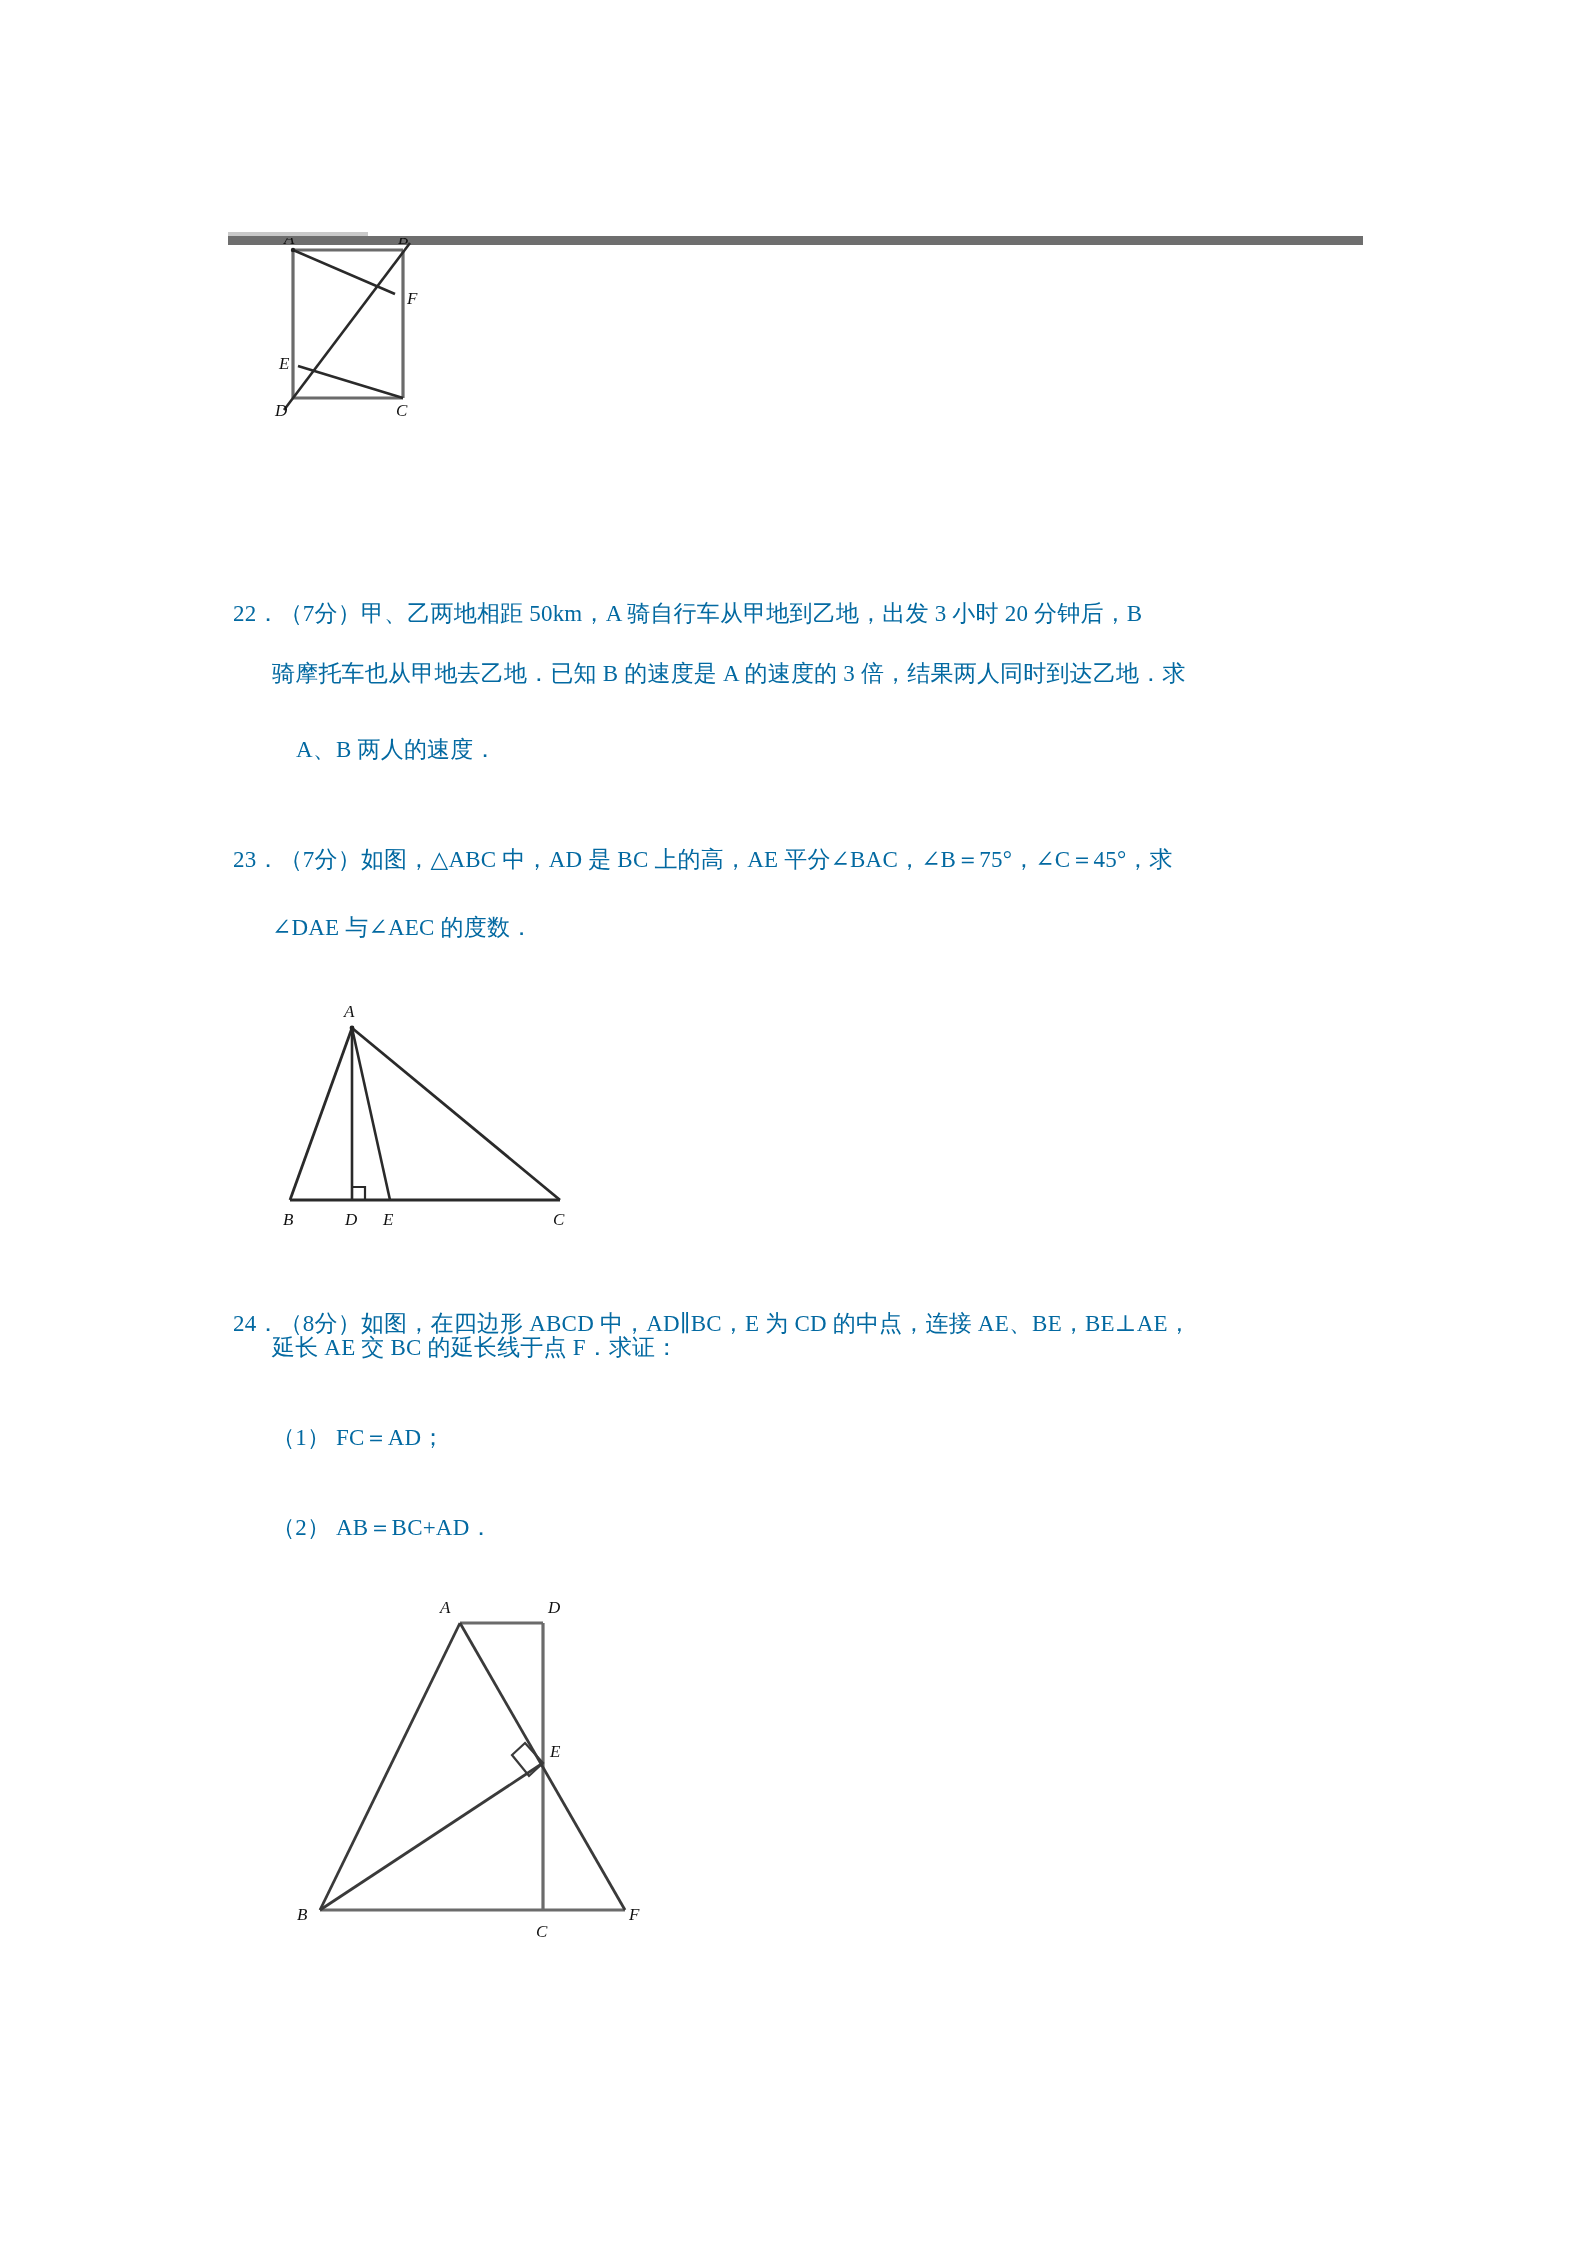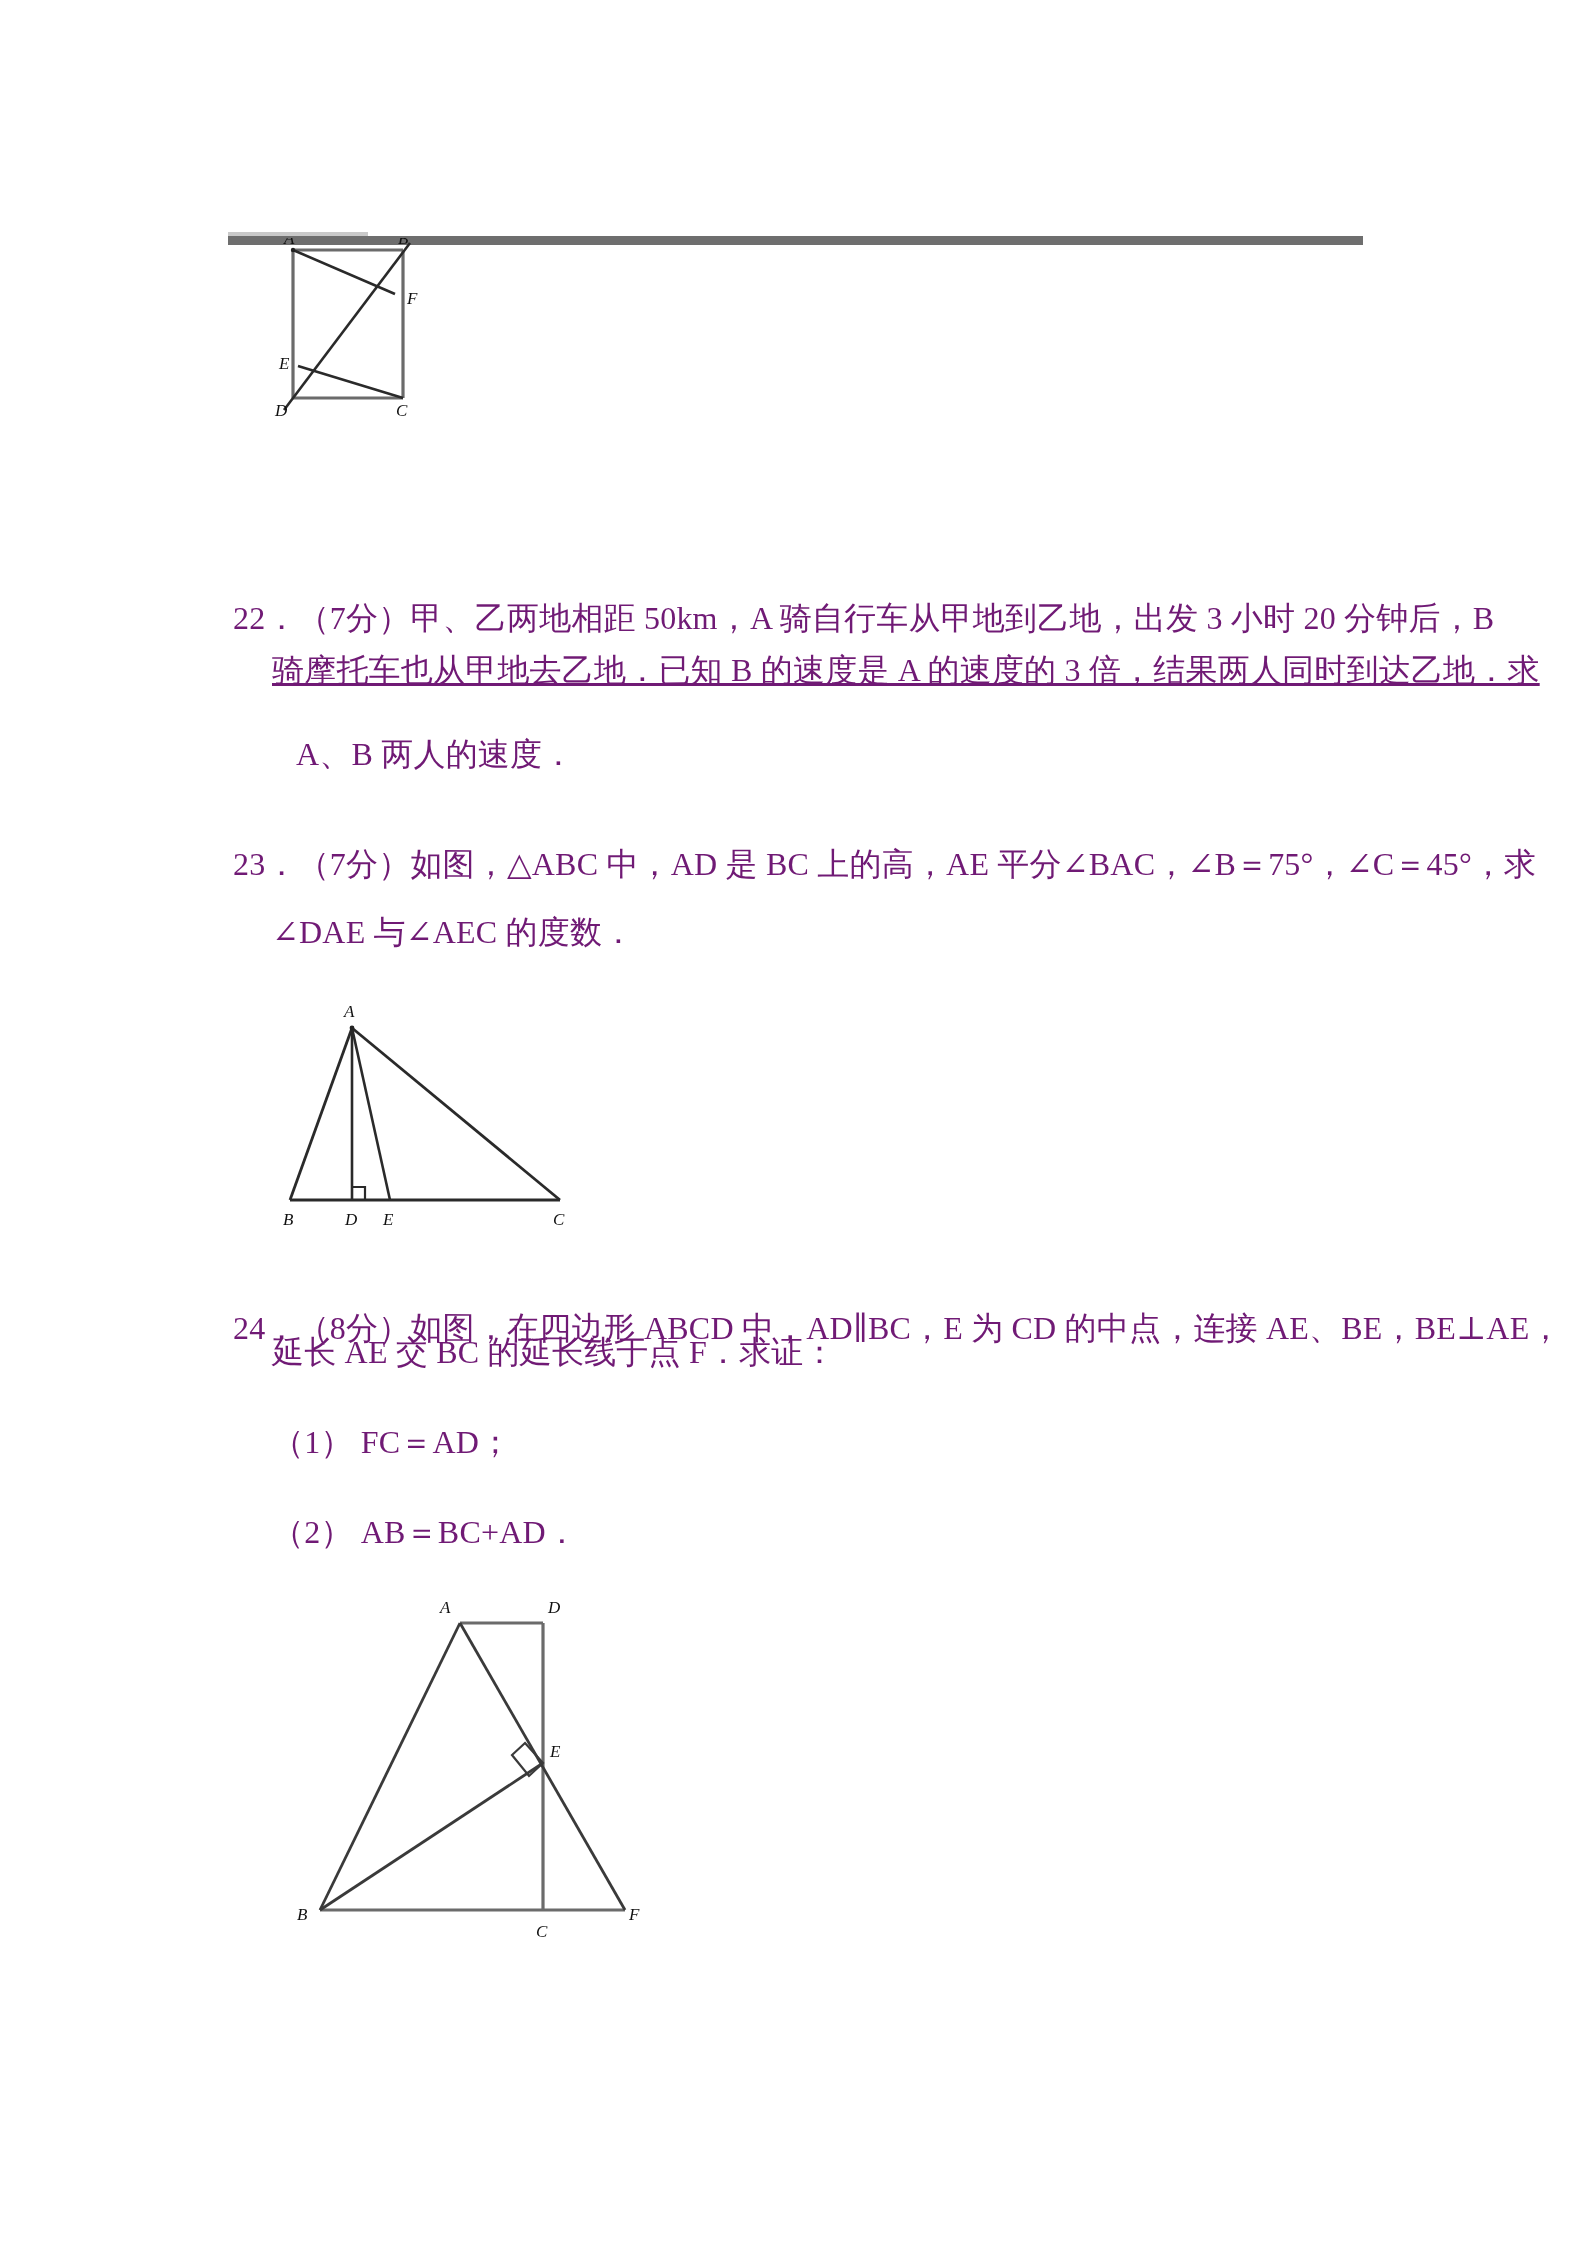--- a/index.html
+++ b/index.html
@@ -46,24 +46,24 @@
   }
   .figure svg { display: block; }
 
   
   .qblock {
     position: absolute;
     left: 0;
     width: 1588px;
   }
   .qline {
-    font-size: 32px;
+    font-size: 23px;
     line-height: 1.0;
     white-space: pre;
-    color: #701a75;
+    color: #0369a1;
     letter-spacing: 0.2px;
   }
   .lbl {
     font-family: "Liberation Serif", "DejaVu Serif", serif;
     font-style: italic;
     font-size: 17px;
     fill: #111;
   }
 </style>
 </head>
@@ -92,21 +92,21 @@
       <text class="lbl" x="143" y="6">B</text>
       <text class="lbl" x="152" y="66">F</text>
       <text class="lbl" x="24" y="131">E</text>
       <text class="lbl" x="20" y="178">D</text>
       <text class="lbl" x="141" y="178">C</text>
     </svg>
   </div>
 
   <div class="qblock" style="top:602px;">
     <div class="qline" style="position:absolute; left:233px; top:0;">22．（7分）甲、乙两地相距 50km，A 骑自行车从甲地到乙地，出发 3 小时 20 分钟后，B</div>
-    <div class="qline" style="position:absolute; left:272px; top:52px;text-decoration:underline;">骑摩托车也从甲地去乙地．已知 B 的速度是 A 的速度的 3 倍，结果两人同时到达乙地．求</div>
+    <div class="qline" style="position:absolute; left:272px; top:60px;">骑摩托车也从甲地去乙地．已知 B 的速度是 A 的速度的 3 倍，结果两人同时到达乙地．求</div>
     <div class="qline" style="position:absolute; left:272px; top:136px;margin-left:24px;">A、B 两人的速度．</div>
   </div>
 
   <div class="qblock" style="top:848px;">
     <div class="qline" style="position:absolute; left:233px; top:0;">23．（7分）如图，△ABC 中，AD 是 BC 上的高，AE 平分∠BAC，∠B＝75°，∠C＝45°，求</div>
     <div class="qline" style="position:absolute; left:272px; top:68px;">∠DAE 与∠AEC 的度数．</div>
   </div>
 
   <div class="figure" style="left:270px; top:985px;">
     <svg width="330" height="250" viewBox="0 0 330 250">

